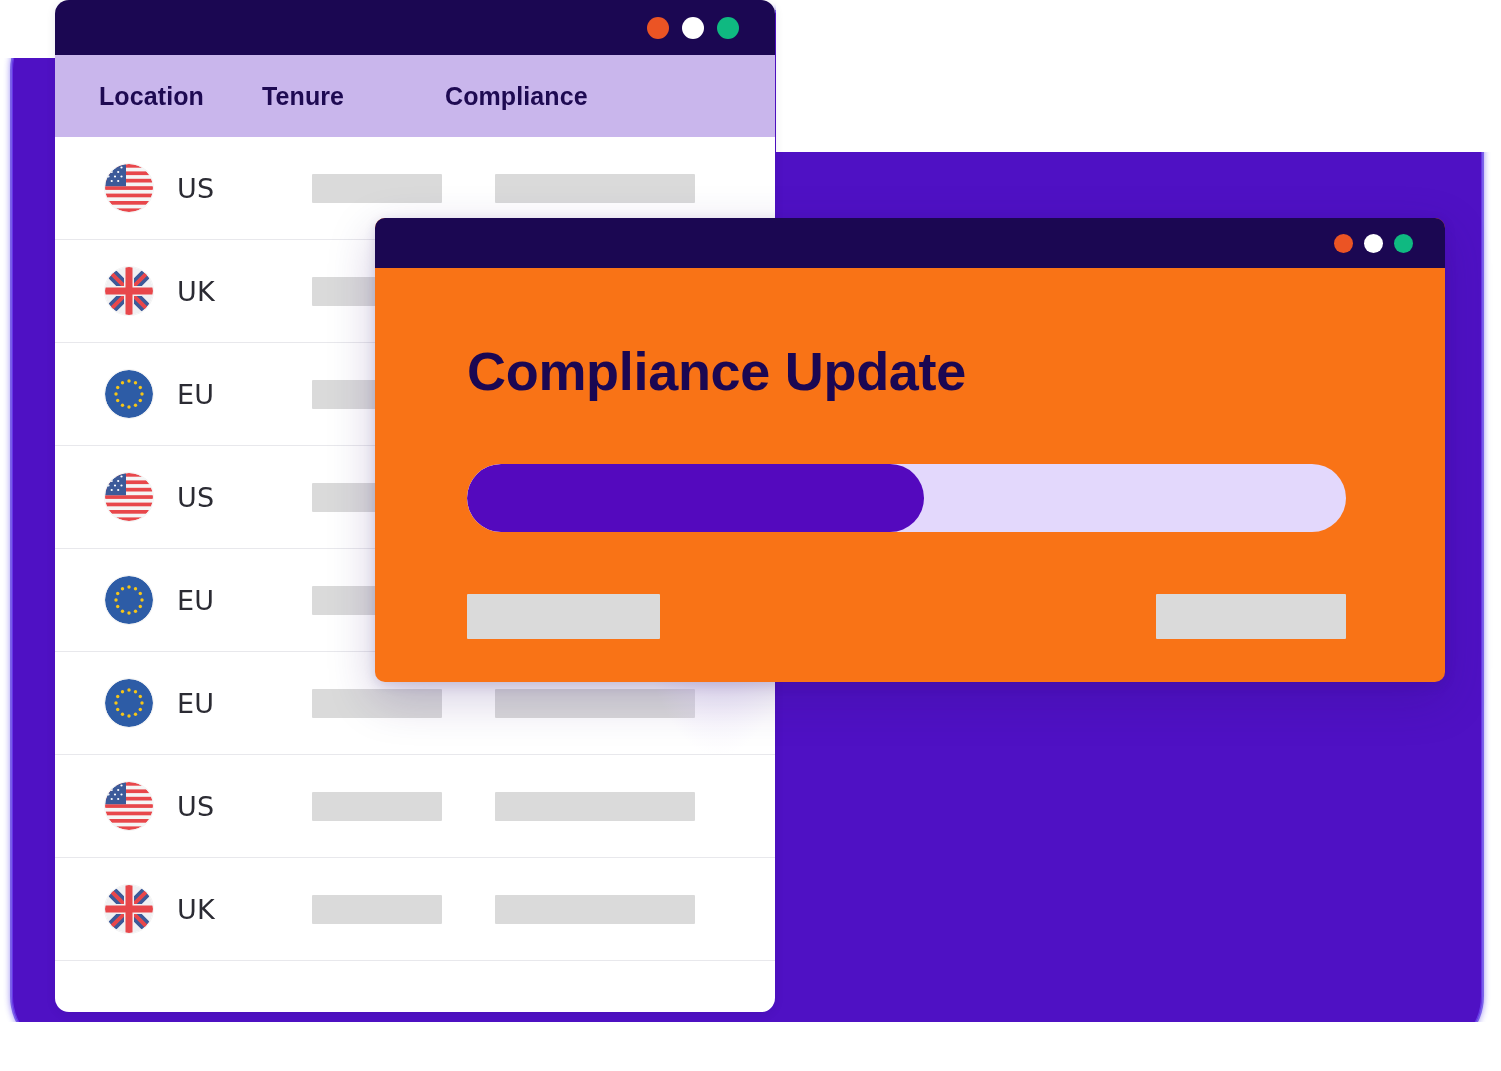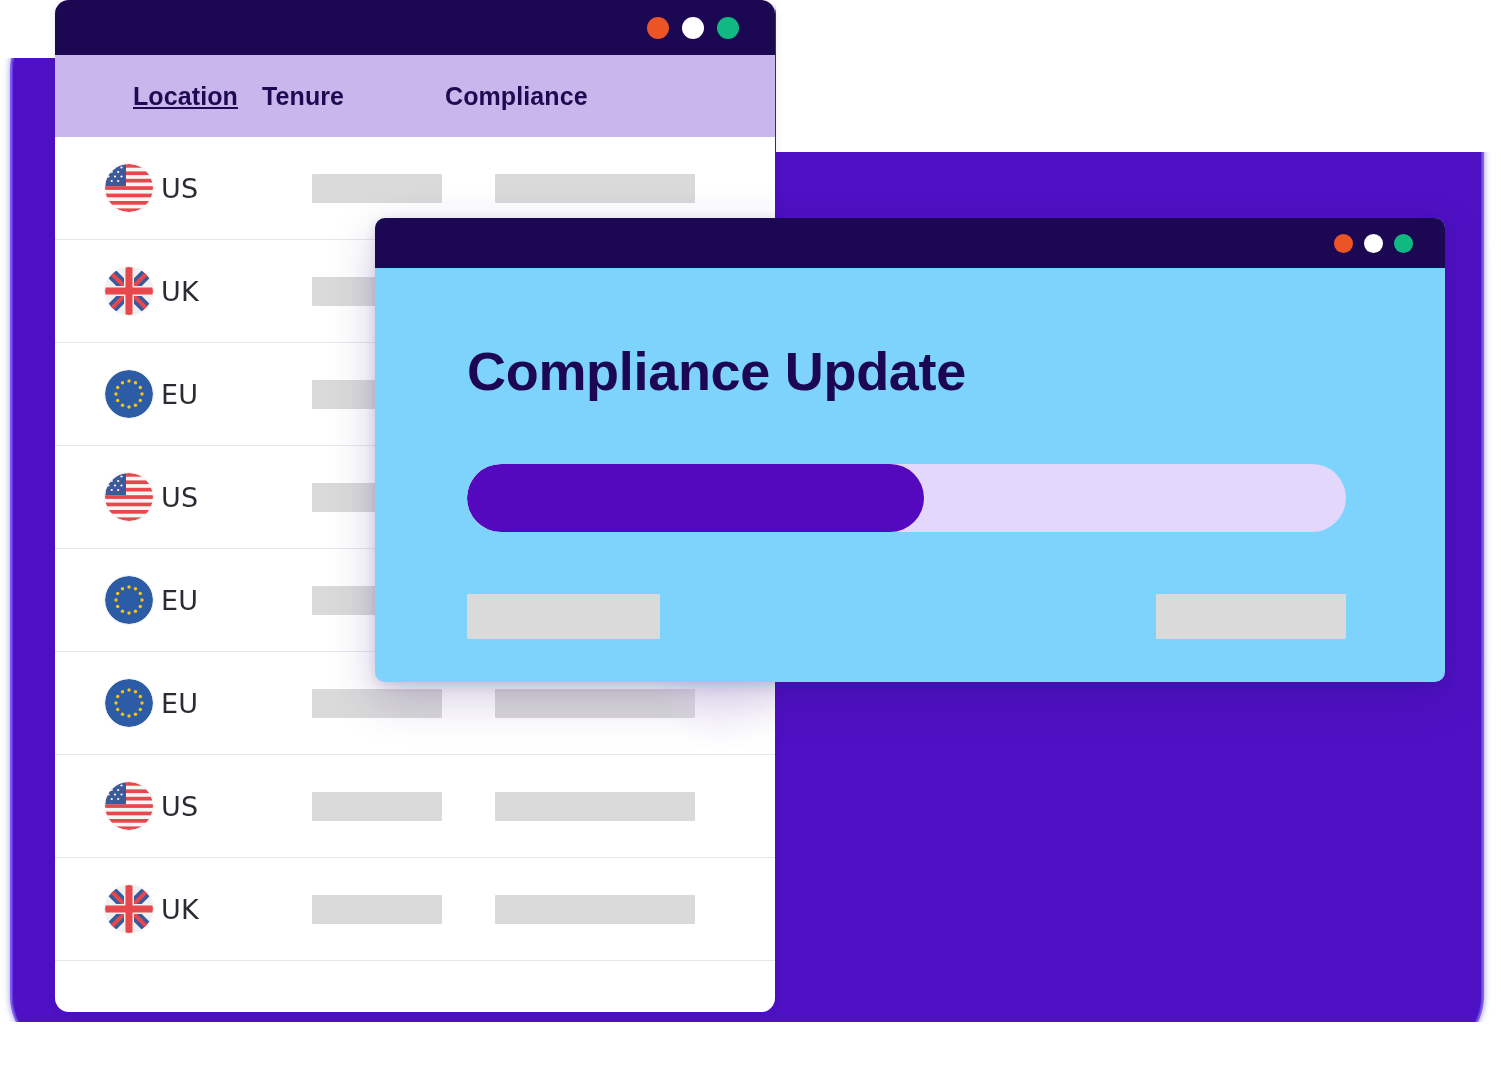--- a/index.html
+++ b/index.html
@@ -63,38 +63,38 @@
     height:82px;
     background:#C9B6EC;
     display:flex;align-items:center;
   }
   .th{
     font-weight:bold;
     font-size:25px;
     color:#1E0A52;
     letter-spacing:.1px;
   }
-  .col-location{width:207px;padding-left:78px;box-sizing:border-box;text-decoration:underline;}
+  .col-location{width:207px;padding-left:44px;box-sizing:border-box;}
   .col-tenure{width:183px;}
   .col-department{flex:1;}
 
   .rows{position:relative;}
   .row{
     height:103px;
     display:flex;align-items:center;
     border-bottom:1px solid #E8E8EC;
     box-sizing:border-box;
   }
   .row:last-child{border-bottom:1px solid #E8E8EC;}
 
   .cell-location{
     width:257px;
     padding-left:50px;
     box-sizing:border-box;
-    display:flex;align-items:center;gap:8px;
+    display:flex;align-items:center;gap:24px;
   }
   .flag{
     width:48px;height:48px;border-radius:50%;
     overflow:hidden;flex:none;position:relative;
     box-shadow:0 0 0 1px rgba(0,0,0,.05);
   }
   .flag svg{display:block;width:48px;height:48px;}
   .loc-label{
     font-size:27px;
     color:#2B2B33;
@@ -119,21 +119,21 @@
     background:
       radial-gradient(closest-side at 78% 45%, rgba(205,185,250,.85), rgba(236,228,253,.45) 55%, rgba(255,255,255,0) 78%);
     pointer-events:none;
   }
 
   
   .window-modal{
     position:absolute;
     left:375px; top:218px;
     width:1070px; height:464px;
-    background:#7dd3fc;
+    background:#f97316;
     border-radius:10px;
     overflow:hidden;
     box-shadow:0 16px 48px rgba(45,15,110,.22), 0 3px 12px rgba(45,15,110,.14);
   }
   .modal-titlebar{
     height:50px;
     background:#1B0752;
     display:flex;align-items:center;justify-content:flex-end;
     padding-right:32px;box-sizing:border-box;
   }

